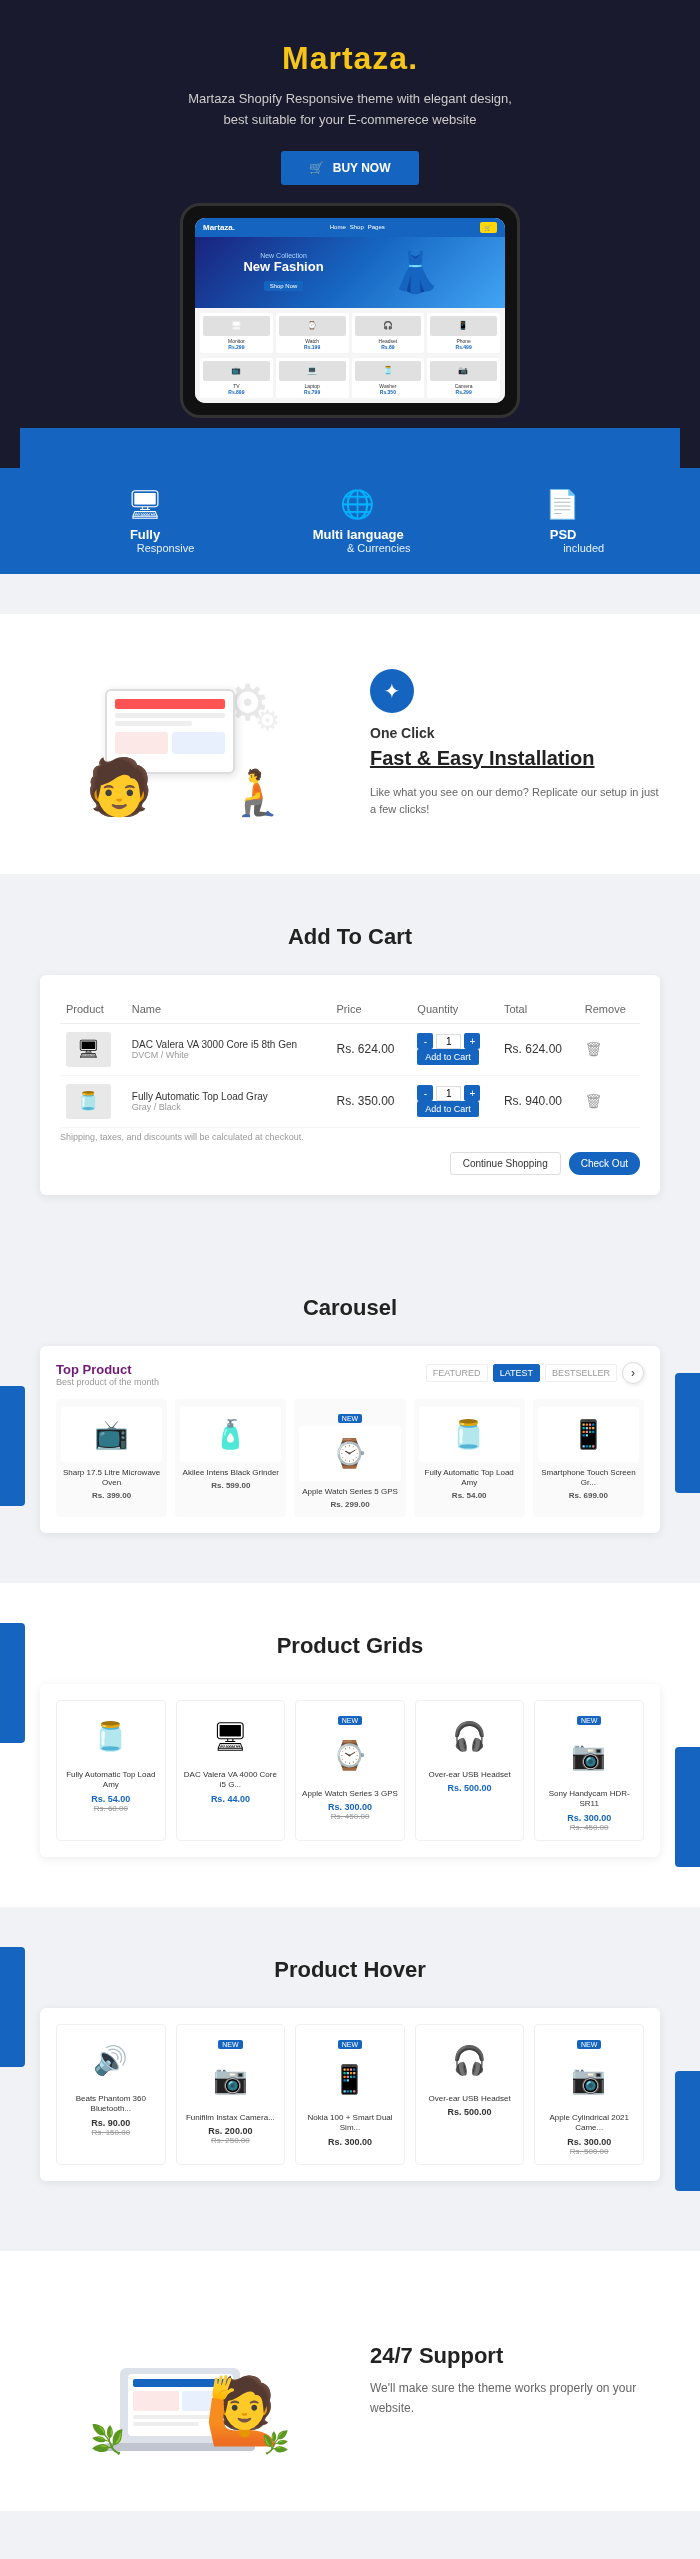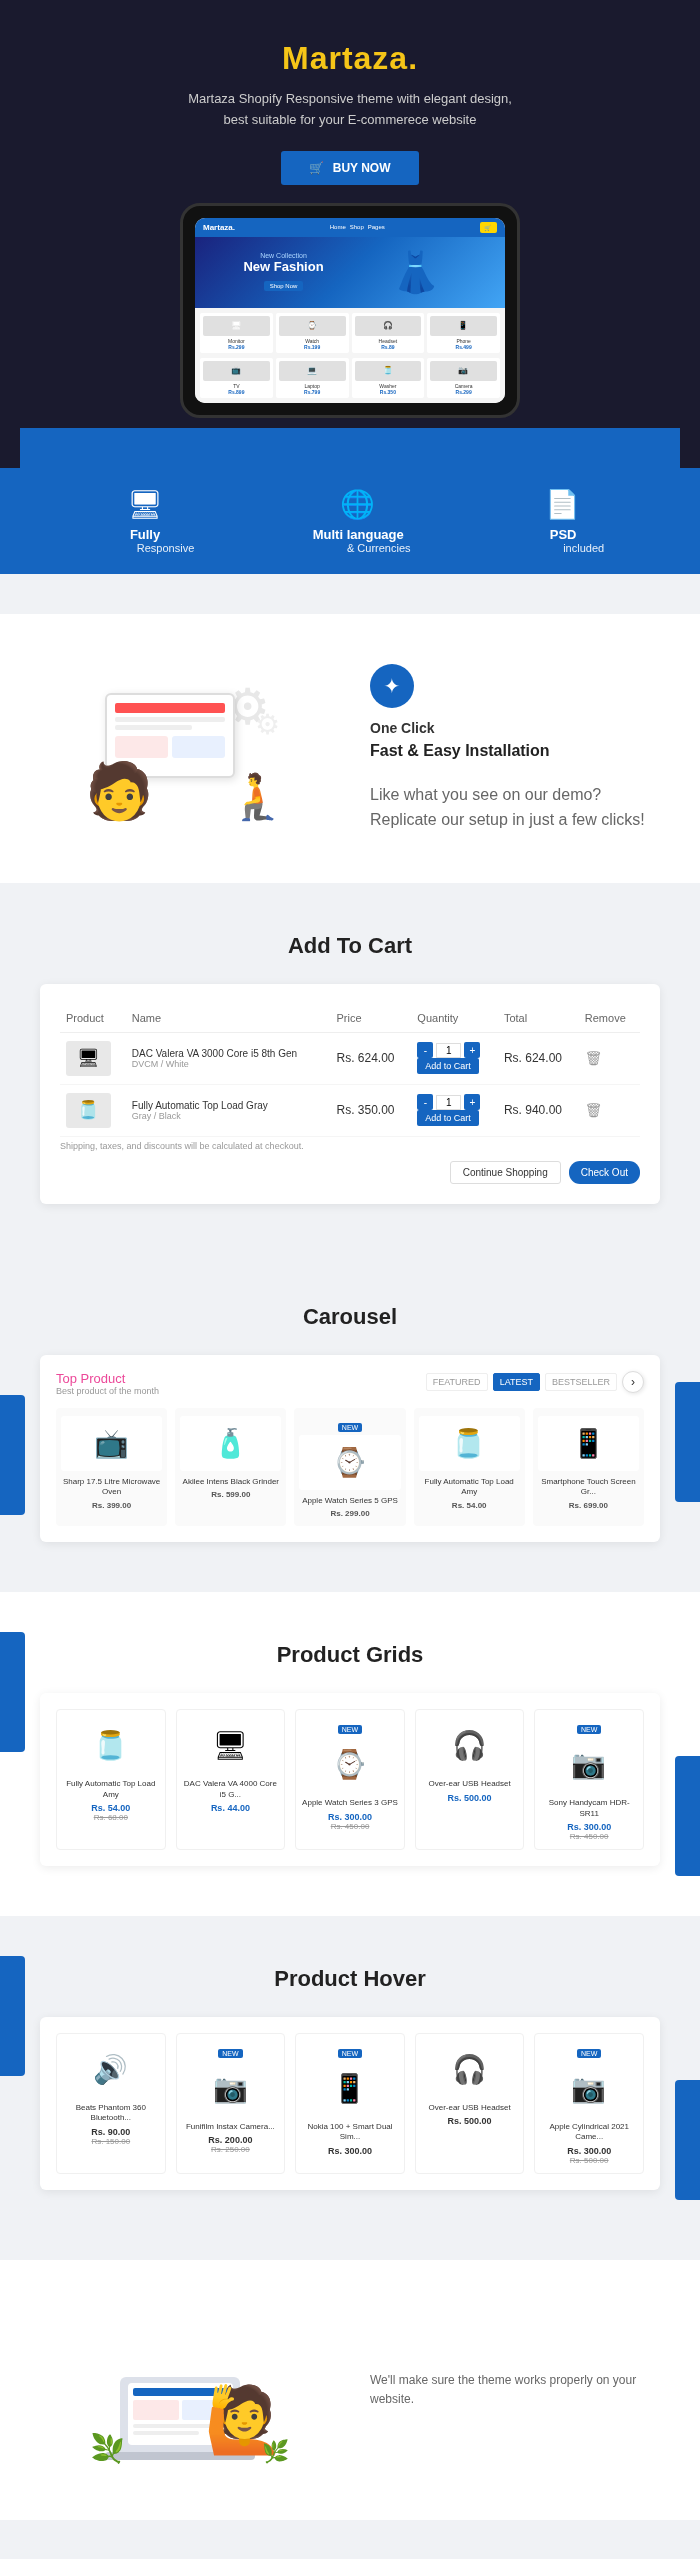--- a/index.html
+++ b/index.html
@@ -37,22 +37,22 @@
 
     
     .section-divider { background: #f0f2f5; height: 40px; }
 
     
     .one-click-section { background: white; padding: 50px 40px; display: flex; align-items: center; gap: 40px; }
     .one-click-illustration { flex: 1; display: flex; align-items: center; justify-content: center; position: relative; min-height: 160px; }
     .one-click-content { flex: 1; }
     .one-click-icon { background: #1565c0; color: white; width: 44px; height: 44px; border-radius: 50%; display: flex; align-items: center; justify-content: center; font-size: 20px; margin-bottom: 12px; }
     .one-click-title-sm { font-size: 14px; font-weight: bold; color: #333; margin-bottom: 6px; }
-    .one-click-title-lg { font-size: 16px; font-weight: 900; color: #222; margin-bottom: 22px; }
-    .one-click-desc { font-size: 16px; color: #666; line-height: 1.6; }
+    .one-click-title-lg { font-size: 20px; font-weight: 900; color: #222; margin-bottom: 14px; text-decoration: underline; }
+    .one-click-desc { font-size: 11px; color: #666; line-height: 1.6; }
 
     
     .section-wrapper { background: #f0f2f5; padding: 50px 40px; }
     .section-title { text-align: center; font-size: 22px; font-weight: 900; color: #222; margin-bottom: 25px; }
     .cart-demo { background: white; border-radius: 6px; padding: 20px; box-shadow: 0 2px 10px rgba(0,0,0,0.08); }
     .cart-table { width: 100%; border-collapse: collapse; font-size: 11px; }
     .cart-table th { text-align: left; padding: 8px 6px; color: #666; border-bottom: 1px solid #eee; font-weight: normal; }
     .cart-table td { padding: 8px 6px; border-bottom: 1px solid #f5f5f5; vertical-align: middle; }
     .product-thumb { width: 45px; height: 35px; background: #e8e8e8; border-radius: 3px; display: flex; align-items: center; justify-content: center; font-size: 18px; }
     .product-name-cell { font-size: 10px; color: #333; }
@@ -68,21 +68,21 @@
     .subtotal-value { font-size: 13px; font-weight: bold; color: #1565c0; }
     .cart-shipping-note { font-size: 9px; color: #999; margin-top: 4px; }
     .cart-actions { display: flex; gap: 8px; justify-content: flex-end; margin-top: 10px; }
     .btn-continue { background: white; color: #333; border: 1px solid #ddd; padding: 5px 12px; font-size: 10px; border-radius: 3px; cursor: pointer; }
     .btn-checkout { background: #1565c0; color: white; border: none; padding: 5px 12px; font-size: 10px; border-radius: 11px; cursor: pointer; }
 
     
     .carousel-section { background: #f0f2f5; padding: 50px 40px; }
     .carousel-demo { background: white; border-radius: 6px; padding: 16px; box-shadow: 0 2px 10px rgba(0,0,0,0.08); }
     .carousel-header { display: flex; justify-content: space-between; align-items: flex-start; margin-bottom: 12px; }
-    .carousel-title-block h4 { font-size: 13px; font-weight: 400; color: #ec4899; }
+    .carousel-title-block h4 { font-size: 13px; font-weight: 700; color: #701a75; }
     .carousel-title-block p { font-size: 9px; color: #999; }
     .carousel-tabs { display: flex; gap: 5px; align-items: center; }
     .carousel-tab { font-size: 9px; color: #999; padding: 3px 6px; border: 1px solid #eee; border-radius: 2px; cursor: pointer; }
     .carousel-tab.active { background: #1565c0; color: white; border-color: #1565c0; }
     .carousel-arrow { background: white; border: 1px solid #ddd; border-radius: 50%; width: 22px; height: 22px; display: flex; align-items: center; justify-content: center; cursor: pointer; font-size: 12px; color: #333; box-shadow: 1px 1px 4px rgba(0,0,0,0.1); }
     .carousel-products { display: flex; gap: 8px; overflow: hidden; }
     .carousel-product { flex: 1; text-align: center; background: #fafafa; border-radius: 4px; padding: 8px 5px; }
     .carousel-product-img { width: 100%; height: 55px; display: flex; align-items: center; justify-content: center; font-size: 28px; margin-bottom: 6px; background: white; border-radius: 3px; }
     .carousel-product-name { font-size: 8px; color: #333; margin-bottom: 3px; line-height: 1.3; }
     .carousel-product-price { font-size: 8px; color: #555; font-weight: bold; }
@@ -493,15 +493,16 @@
       </div>
 
       <div style="position:absolute; right:0; bottom:12px; font-size:65px;">🙋</div>
 
       <div style="position:absolute; left:5px; bottom:5px; font-size:28px; color:#ff6b6b; transform:scaleX(-1);">🌿</div>
 
       <div style="position:absolute; right:-5px; bottom:5px; font-size:22px; color:#ff6b6b;">🌿</div>
     </div>
   </div>
   <div class="support-content">
+    <div class="support-title">24/7 Support</div>
     <div class="support-desc">We'll make sure the theme works properly on your website.</div>
   </div>
 </div>
 
 </body></html>

